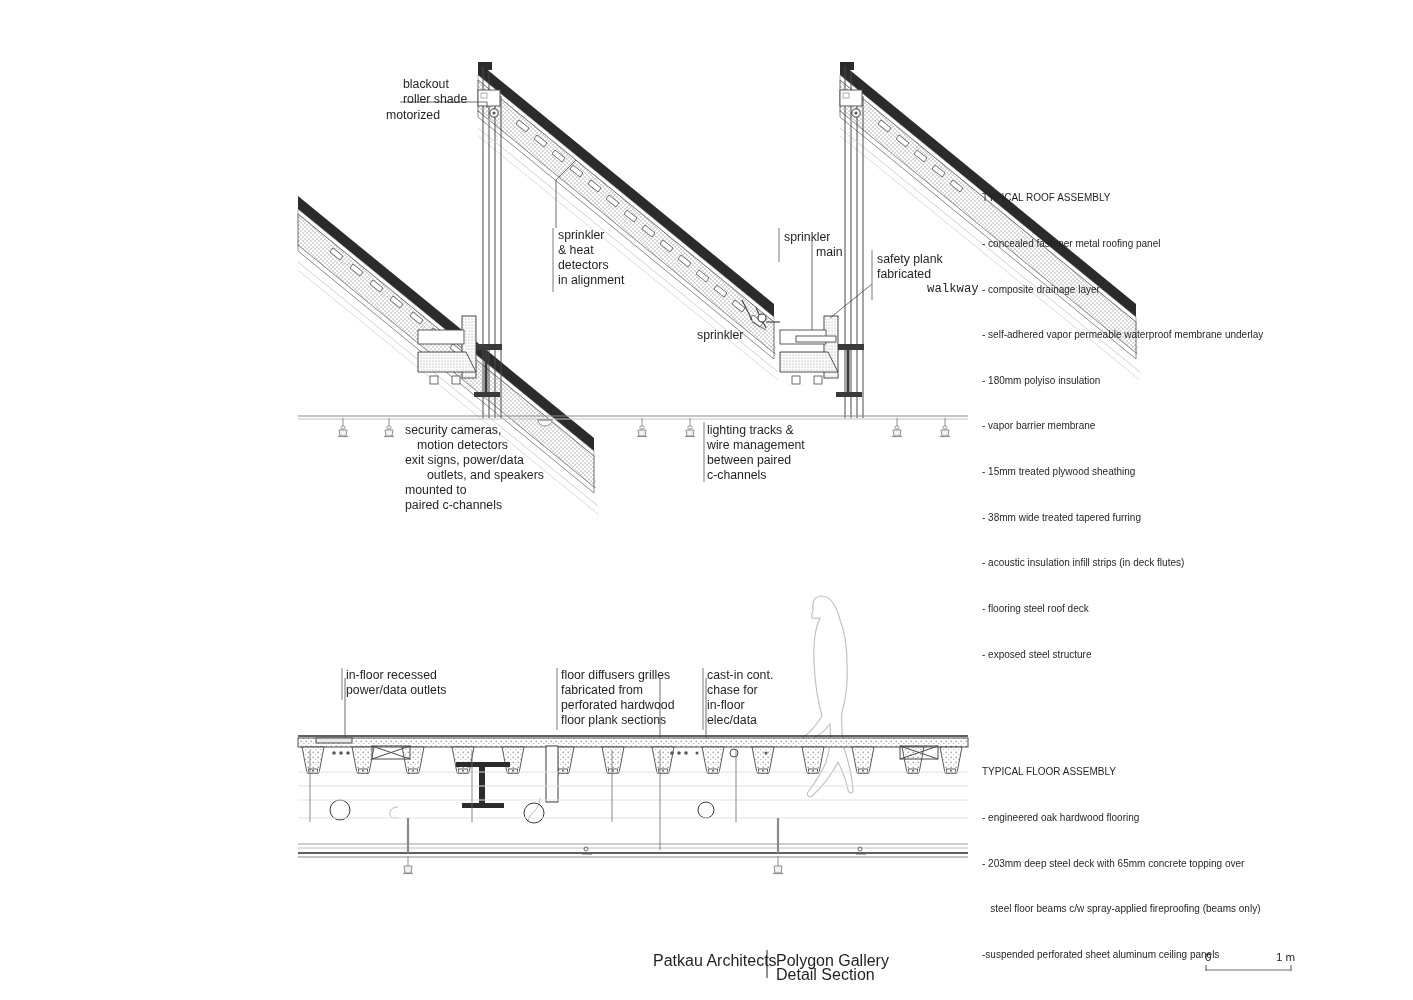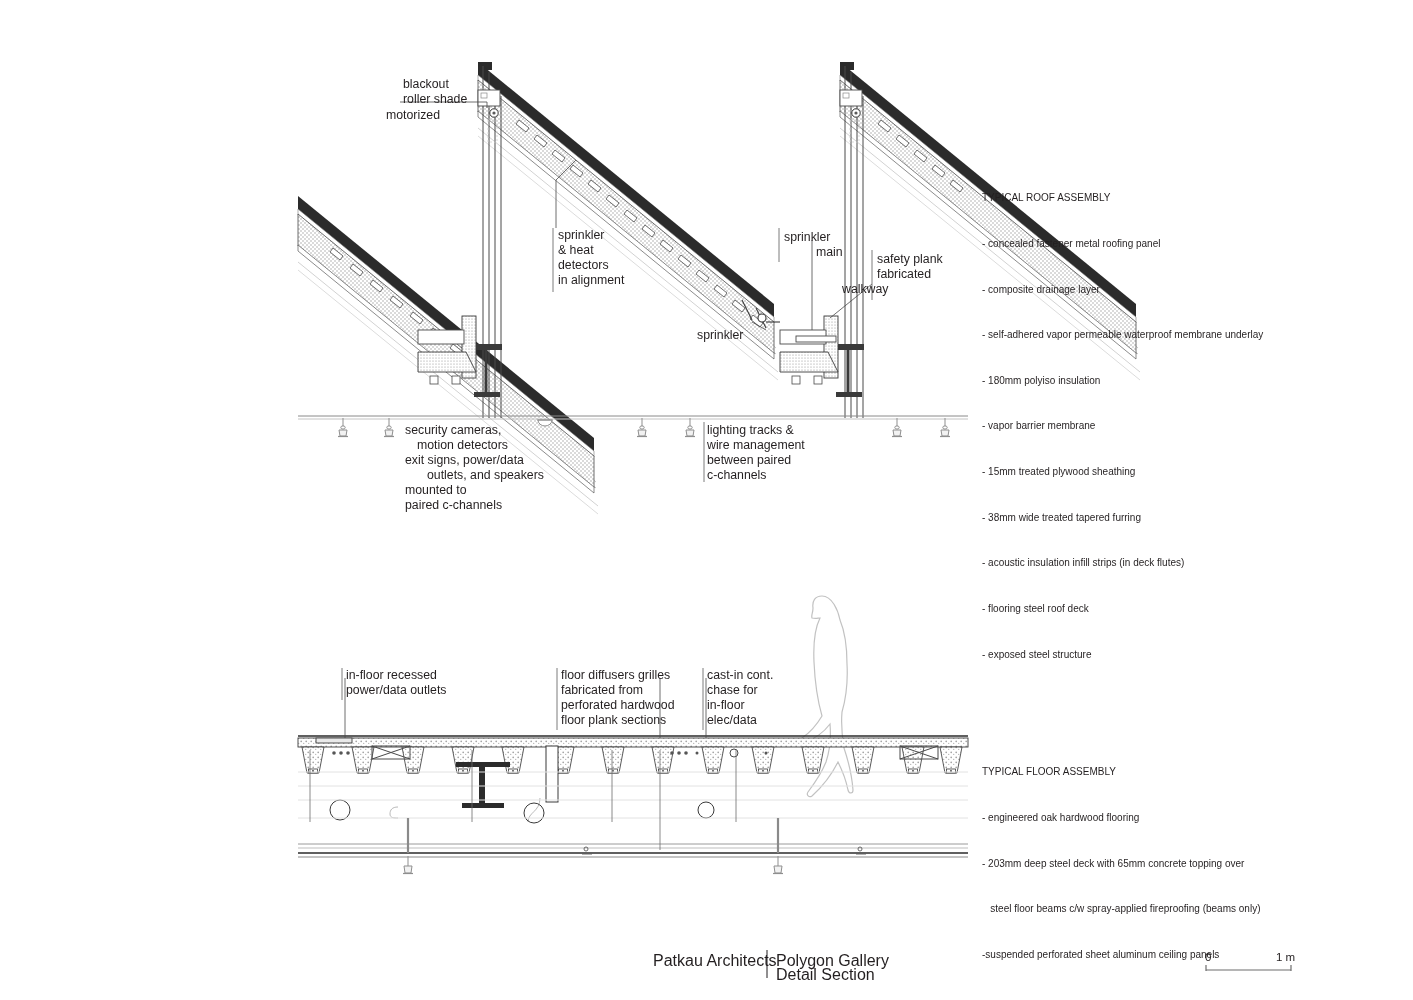--- a/index.html
+++ b/index.html
@@ -215,21 +215,21 @@
   <div class="txt" style="left:558px;top:258px;">detectors</div>
   <div class="txt" style="left:558px;top:273px;">in alignment</div>
 
   <div class="txt" style="left:697px;top:328px;">sprinkler</div>
 
   <div class="txt" style="left:784px;top:230px;">sprinkler</div>
   <div class="txt" style="left:784px;top:245px;margin-left:32px;">main</div>
 
   <div class="txt" style="left:877px;top:252px;">safety plank</div>
   <div class="txt" style="left:877px;top:267px;">fabricated</div>
-  <div class="txt" style="left:842px;top:282px;">walkway</div>
+  <div class="txt" style="left:927px;top:282px;font-family:Liberation Mono, monospace;">walkway</div>
 
   <div class="txt" style="left:405px;top:423px;">security cameras,</div>
   <div class="txt" style="left:405px;top:438px;margin-left:12px;">motion detectors</div>
   <div class="txt" style="left:405px;top:453px;">exit signs, power/data</div>
   <div class="txt" style="left:395px;top:468px;margin-left:32px;">outlets, and speakers</div>
   <div class="txt" style="left:405px;top:483px;">mounted to</div>
   <div class="txt" style="left:405px;top:498px;text-align:right;">paired c-channels</div>
 
   <div class="txt" style="left:707px;top:423px;">lighting tracks &amp;</div>
   <div class="txt" style="left:707px;top:438px;">wire management</div>

